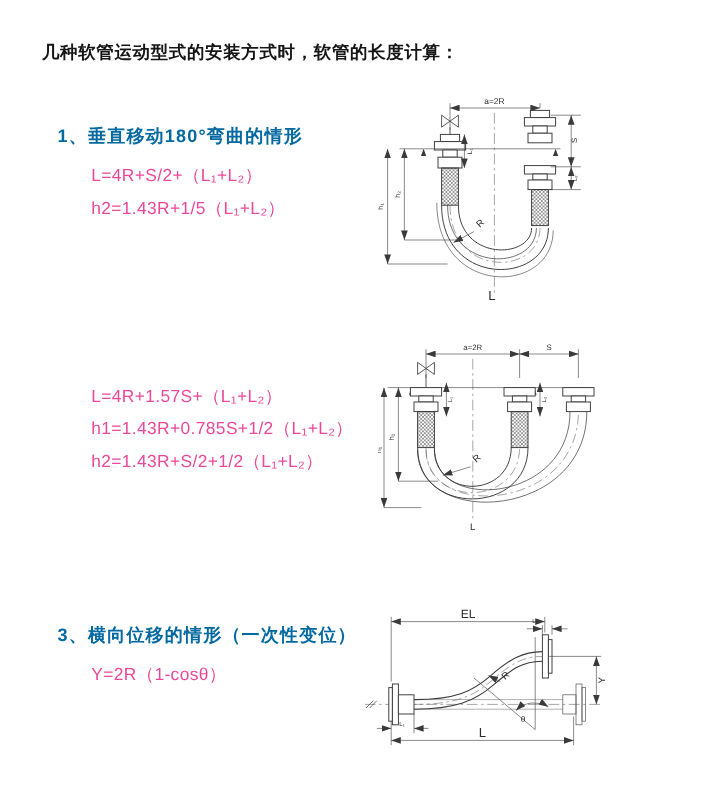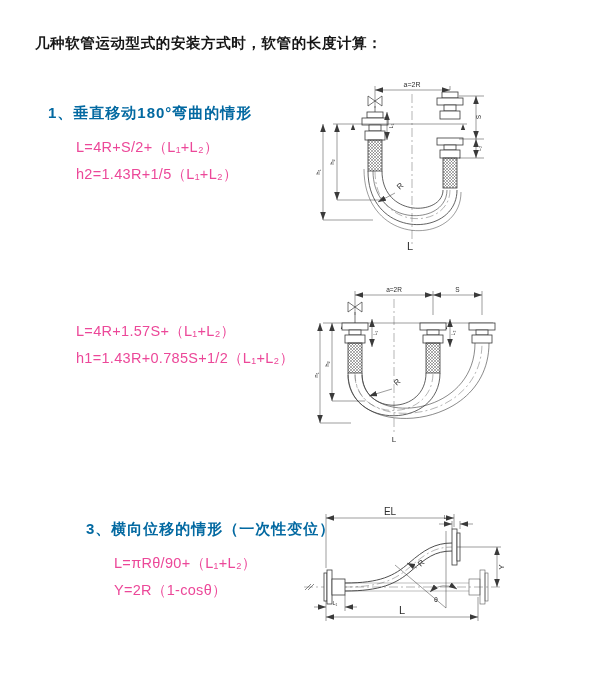--- a/index.html
+++ b/index.html
@@ -7,21 +7,21 @@
     width:600px;height:675px;background:#ffffff;position:relative;overflow:hidden;
     font-family:"Liberation Sans", sans-serif;color:#1c1c1c;
   }
   .title{
     position:absolute;left:35px;top:34px;font-size:14.5px;font-weight:700;
     letter-spacing:0.6px;color:#161616;
   }
   .section{position:absolute;left:48px;}
   #section-1{top:104px;}
   #section-2{top:307px;}
-  #section-3{top:520px;margin-left:38px;}
+  #section-3{top:520px;}
   .section h3{
     margin:0;font-size:15px;font-weight:700;letter-spacing:1px;color:#0369a1;
   }
   .section ul{
     list-style:none;margin:11px 0 0 28px;padding:0;
   }
   .section li{
     font-size:14.5px;line-height:27px;color:#ec4899;letter-spacing:0.3px;white-space:nowrap;
   }
   .diagram{position:absolute;}
@@ -41,27 +41,27 @@
   <ul>
     <li>L=4R+S/2+（L₁+L₂）</li>
     <li>h2=1.43R+1/5（L₁+L₂）</li>
   </ul>
 </div>
 
 <div class="section" id="section-2">
   <ul>
     <li>L=4R+1.57S+（L₁+L₂）</li>
     <li>h1=1.43R+0.785S+1/2（L₁+L₂）</li>
+    <li>h2=1.43R+S/2+1/2（L₁+L₂）</li>
   </ul>
 </div>
 
 <div class="section" id="section-3">
   <h3>3、横向位移的情形（一次性变位）</h3>
   <ul>
-    <li>L=πRθ/90+（L₁+L₂）</li>
     <li>Y=2R（1-cosθ）</li>
   </ul>
 </div>
 
 <div class="diagram" id="diagram-1">
 <svg width="190" height="178" viewBox="0 0 190 178">
   <defs>
     <marker id="e1" markerUnits="userSpaceOnUse" markerWidth="8" markerHeight="5.6" refX="8" refY="2.8" orient="auto">
       <path d="M0,0 L8,2.8 L0,5.6 z" fill="#3a3a3a"></path>
     </marker>

